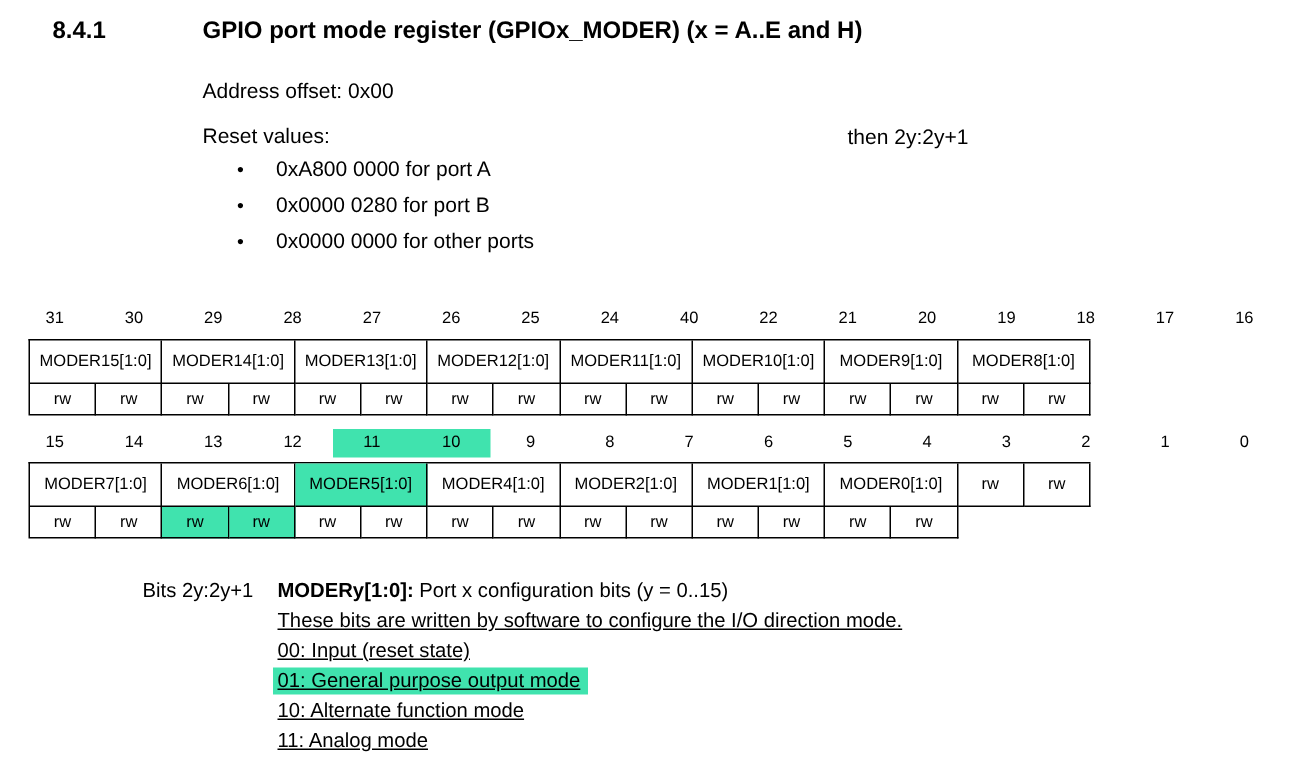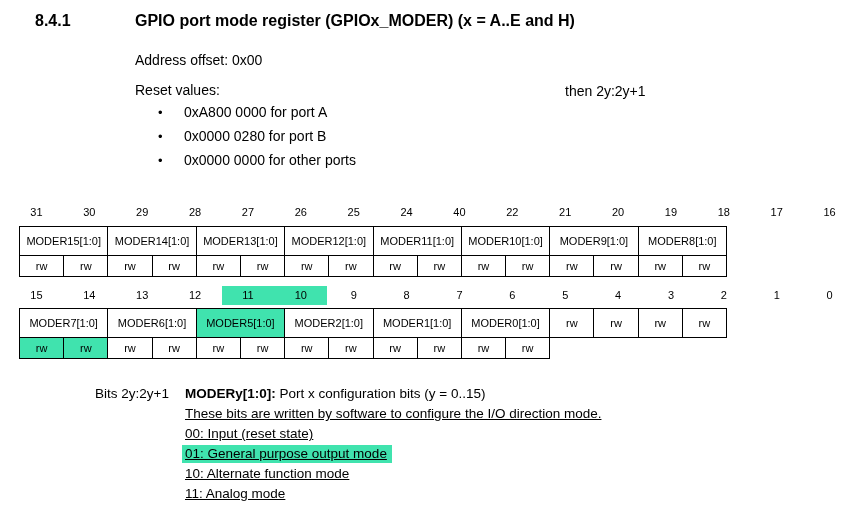--- a/index.html
+++ b/index.html
@@ -157,20 +157,21 @@
       <div class="bit-cell">3</div>
       <div class="bit-cell">2</div>
       <div class="bit-cell">1</div>
       <div class="bit-cell">0</div>
     </div>
 
   <div class="abs reg-grid grid-lower" id="lower-grid">
       <div class="field-cell">MODER7[1:0]</div>
       <div class="field-cell">MODER6[1:0]</div>
       <div class="field-cell hl">MODER5[1:0]</div>
+      <div class="field-cell">MODER4[1:0]</div>
       <div class="field-cell">MODER2[1:0]</div>
       <div class="field-cell">MODER1[1:0]</div>
       <div class="field-cell">MODER0[1:0]</div>
       <div class="access-cell">rw</div>
       <div class="access-cell">rw</div>
       <div class="access-cell">rw</div>
       <div class="access-cell">rw</div>
       <div class="access-cell hl">rw</div>
       <div class="access-cell hl">rw</div>
       <div class="access-cell">rw</div>

